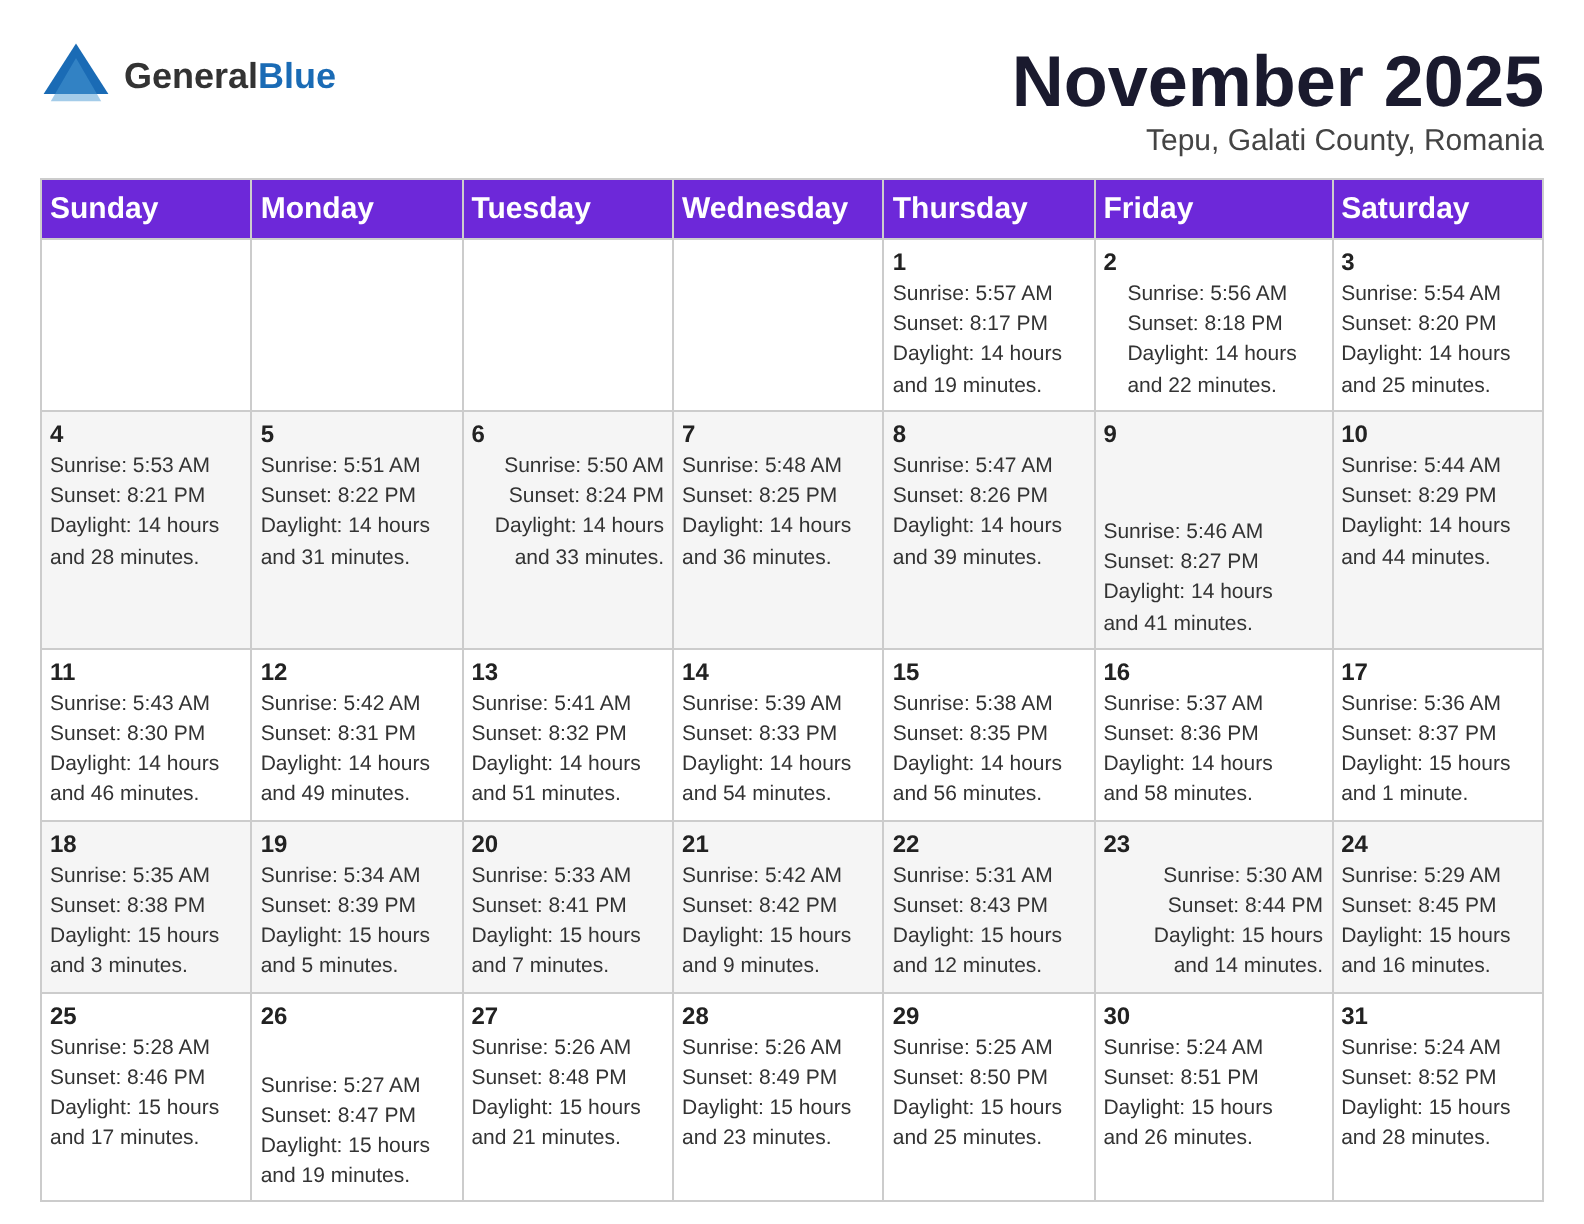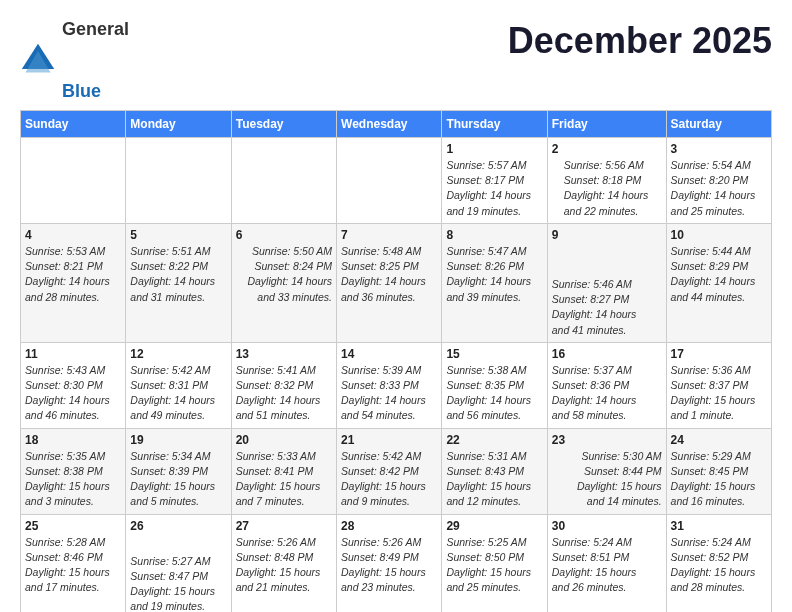--- a/index.html
+++ b/index.html
@@ -16,23 +16,21 @@
       align-items: flex-start;
       margin-bottom: 10px;
     }
     .logo {
       display: flex;
       align-items: center;
       gap: 6px;
     }
     .logo-text {
       display: flex;
-      flex-direction: column;
       line-height: 1;
-      gap: 44px;
     }
     .logo-general {
       font-size: 18px;
       font-weight: bold;
       color: #333;
     }
     .logo-blue {
       font-size: 18px;
       font-weight: bold;
       color: #1a6bb5;
@@ -52,25 +50,25 @@
     .subtitle {
       font-size: 15px;
       color: #444;
     }
     table {
       width: 100%;
       border-collapse: collapse;
       font-size: 11px;
     }
     thead tr th {
-      background-color: #3b82f6;
+      background-color: #6d28d9;
       color: #fff;
       padding: 6px 4px;
       text-align: left;
-      font-size: 12px;
+      font-size: 15px;
       font-weight: bold;
       border: 1px solid #ccc;
     }
     tbody tr td {
       border: 1px solid #ccc;
       vertical-align: top;
       padding: 4px;
       min-height: 80px;
       height: 85px;
       background: #fff;
@@ -81,42 +79,42 @@
     .day-number {
       font-weight: bold;
       font-size: 12px;
       margin-bottom: 2px;
       color: #222;
     }
     .day-info {
       font-size: 10.5px;
       color: #333;
       line-height: 1.45;
-      font-style: italic;
     }
     .empty-cell {
       background: #fff !important;
     }
   </style>
 </head>
 <body>
 
 <div class="header-area">
   <div class="logo">
     <svg class="logo-icon" viewBox="0 0 40 40" xmlns="http://www.w3.org/2000/svg">
       <polygon points="20,2 38,30 2,30" fill="#1a6bb5"></polygon>
       <polygon points="20,10 34,34 6,34" fill="#4a9ad4" opacity="0.5"></polygon>
     </svg>
     <div class="logo-text">
       <span class="logo-general">General</span>
       <span class="logo-blue">Blue</span>
     </div>
   </div>
   <div class="title-area">
-    <div class="main-title">December 2025</div>
+    <div class="main-title">November 2025</div>
+    <div class="subtitle">Tepu, Galati County, Romania</div>
   </div>
 </div>
 
 <table>
   <thead>
     <tr>
     <th>Sunday</th>
         <th>Monday</th>
         <th>Tuesday</th>
         <th>Wednesday</th>

